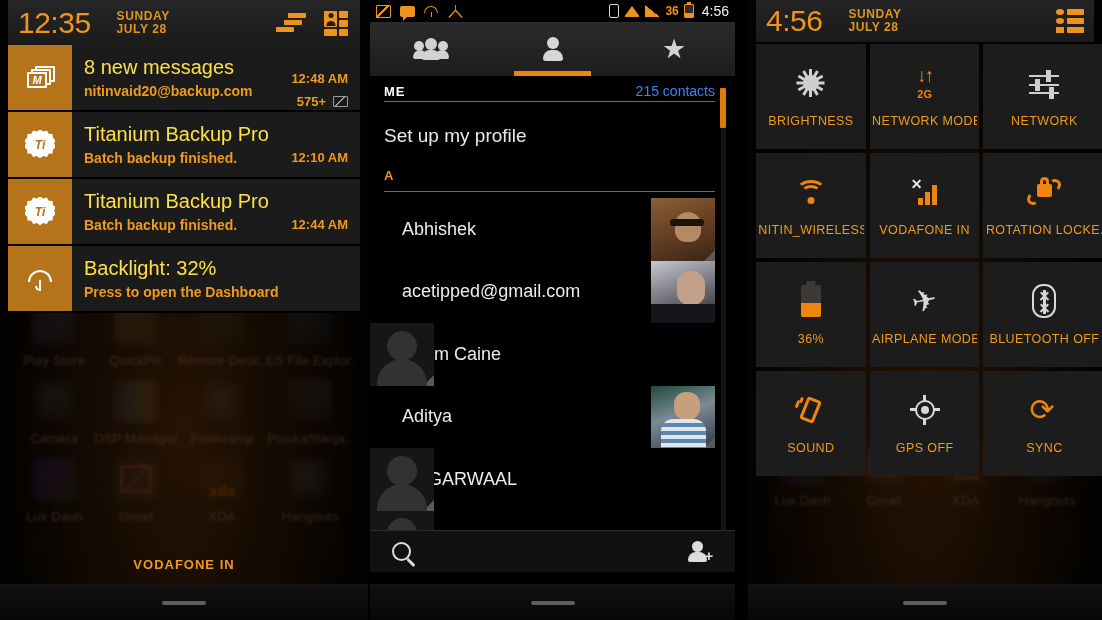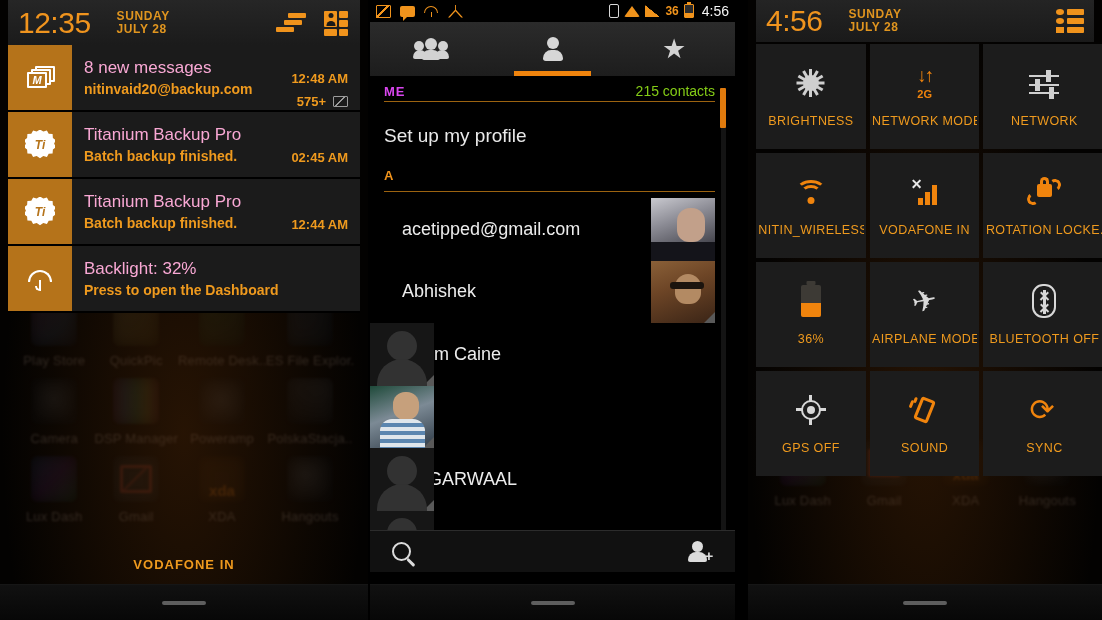--- a/index.html
+++ b/index.html
@@ -101,21 +101,21 @@
   .notif {
     display:flex; background:#1b1b1b; border-bottom:2px solid #000;
     height:67px; align-items:stretch;
   }
   .notif-icon {
     width:64px; background:#b5731a; display:flex; align-items:center; justify-content:center;
     flex:none;
   }
   .notif-body { flex:1; display:flex; align-items:center; padding:0 12px; }
   .notif-texts { flex:1; min-width:0; }
-  .notif-title { font-size:17px; color:#f9a8d4; font-weight:400; line-height:1.25; }
+  .notif-title { font-size:20px; color:#fde047; font-weight:400; line-height:1.25; }
   .notif-sub   { font-size:14px; color:#ef9a1e; font-weight:bold; line-height:1.3; margin-top:2px; }
   .notif-meta  { text-align:right; flex:none; padding-left:8px;margin-top:25px; }
   .notif-time  { font-size:13px; color:#ef9a1e; font-weight:bold; }
   .notif-count { font-size:13px; color:#ef9a1e; font-weight:bold; margin-top:8px;
                  display:flex; align-items:center; justify-content:flex-end; gap:7px; }
   .mini-env { width:15px; height:11px; border:1.5px solid #9b9b9b; border-radius:1px; position:relative; }
   .mini-env::after{ content:""; position:absolute; left:0; top:0; width:100%; height:100%;
         background:linear-gradient(135deg,transparent 42%,#9b9b9b 43%,#9b9b9b 52%,transparent 53%); }
 
   
@@ -191,22 +191,22 @@
   .glyph-person { width:24px; height:24px; position:relative; }
   .glyph-person .h { position:absolute; left:6px; top:0; width:12px; height:12px; border-radius:50%; background:#d6d6d6; }
   .glyph-person .b { position:absolute; left:2px; top:13px; width:20px; height:11px; border-radius:9px 9px 3px 3px; background:#d6d6d6; }
   .glyph-star { color:#d2d2d2; font-size:27px; line-height:1; }
 
   .me-row {
     position:absolute; top:76px; left:14px; right:20px; height:26px;
     display:flex; align-items:flex-end; justify-content:space-between;
     border-bottom:1.5px solid #9c6310; padding-bottom:2px;
   }
-  .me-label { color:#d946ef; font-size:13px; font-weight:bold; letter-spacing:.8px; }
-  .me-count { color:#84cc16; font-size:14px; }
+  .me-label { color:#ffffff; font-size:13px; font-weight:bold; letter-spacing:.8px; }
+  .me-count { color:#3b82f6; font-size:14px; }
 
   .profile-row {
     position:absolute; top:112px; left:14px; right:20px; height:48px;
     display:flex; align-items:center; cursor:pointer;text-align:center;
   }
   .profile-row span { color:#e9e9e9; font-size:19px; }
 
   .section-hdr {
     position:absolute; top:168px; left:14px; right:20px; height:24px;
     color:#f0931c; font-size:13px; font-weight:bold; border-bottom:1.5px solid #9c6310;
@@ -461,21 +461,21 @@
               <span class="cog"></span>
               <span class="lbl">Ti</span>
             </div>
           </div>
           <div class="notif-body">
             <div class="notif-texts">
               <div class="notif-title">Titanium Backup Pro</div>
               <div class="notif-sub">Batch backup finished.</div>
             </div>
             <div class="notif-meta">
-              <div class="notif-time">02:45 AM</div>
+              <div class="notif-time">12:10 AM</div>
             </div>
           </div>
         </div>
         <div class="notif">
           <div class="notif-icon">
             <div class="ti-gear">
               <span class="cog"></span>
               <span class="lbl">Ti</span>
             </div>
           </div>
@@ -567,38 +567,39 @@
     </div>
 
     <div class="profile-row">
       <span>Set up my profile</span>
     </div>
 
     <div class="section-hdr">A</div>
 
     <div class="contact-list" id="contact-list">
         <div class="contact-row">
+          <div class="contact-name">Abhishek</div>
+          <div class="contact-thumb ph-abhishek">
+            <span class="ph-corner"></span>
+          </div>
+        </div>
+        <div class="contact-row">
           <div class="contact-name">acetipped@gmail.com</div>
           <div class="contact-thumb ph-ace">
-            <span class="ph-corner"></span>
-          </div>
-        </div>
-        <div class="contact-row">
-          <div class="contact-name">Abhishek</div>
-          <div class="contact-thumb ph-abhishek">
             <span class="ph-corner"></span>
           </div>
         </div>
         <div class="contact-row">
           <div class="contact-name">Adam Caine</div>
           <div class="contact-thumb ph-silhouette">
             <span class="ph-corner"></span>
           </div>
         </div>
         <div class="contact-row">
+          <div class="contact-name">Aditya</div>
           <div class="contact-thumb ph-aditya">
             <span class="ph-corner"></span>
           </div>
         </div>
         <div class="contact-row">
           <div class="contact-name">AGGARWAAL</div>
           <div class="contact-thumb ph-silhouette">
             <span class="ph-corner"></span>
           </div>
         </div>
@@ -759,43 +760,43 @@
               <span class="w1"></span>
               <span class="w2"></span>
               <span class="w3"></span>
               <span class="w4"></span>
             </div>
           </div>
           <div class="qs-label">BLUETOOTH OFF</div>
         </div>
         <div class="qs-tile">
           <div class="qs-ico">
+            <div class="gl-sound">
+              <span class="ph"></span>
+              <span class="v1"></span>
+              <span class="v2"></span>
+            </div>
+          </div>
+          <div class="qs-label">SOUND</div>
+        </div>
+        <div class="qs-tile">
+          <div class="qs-ico">
             <div class="gl-gps">
               <span class="ring"></span>
               <span class="dot"></span>
               <span class="t" style="left:13.5px;top:0;width:3px;height:7px"></span>
               <span class="t" style="left:13.5px;bottom:0;width:3px;height:7px"></span>
               <span class="t" style="left:0;top:13.5px;width:7px;height:3px"></span>
               <span class="t" style="right:0;top:13.5px;width:7px;height:3px"></span>
             </div>
           </div>
           <div class="qs-label">GPS OFF</div>
         </div>
         <div class="qs-tile">
           <div class="qs-ico">
-            <div class="gl-sound">
-              <span class="ph"></span>
-              <span class="v1"></span>
-              <span class="v2"></span>
-            </div>
-          </div>
-          <div class="qs-label">SOUND</div>
-        </div>
-        <div class="qs-tile">
-          <div class="qs-ico">
             <div class="gl-sync">⟳</div>
           </div>
           <div class="qs-label">SYNC</div>
         </div>
       </div>
 
     <div class="navbar">
       <div class="nav-handle"></div>
     </div>
   </div>

